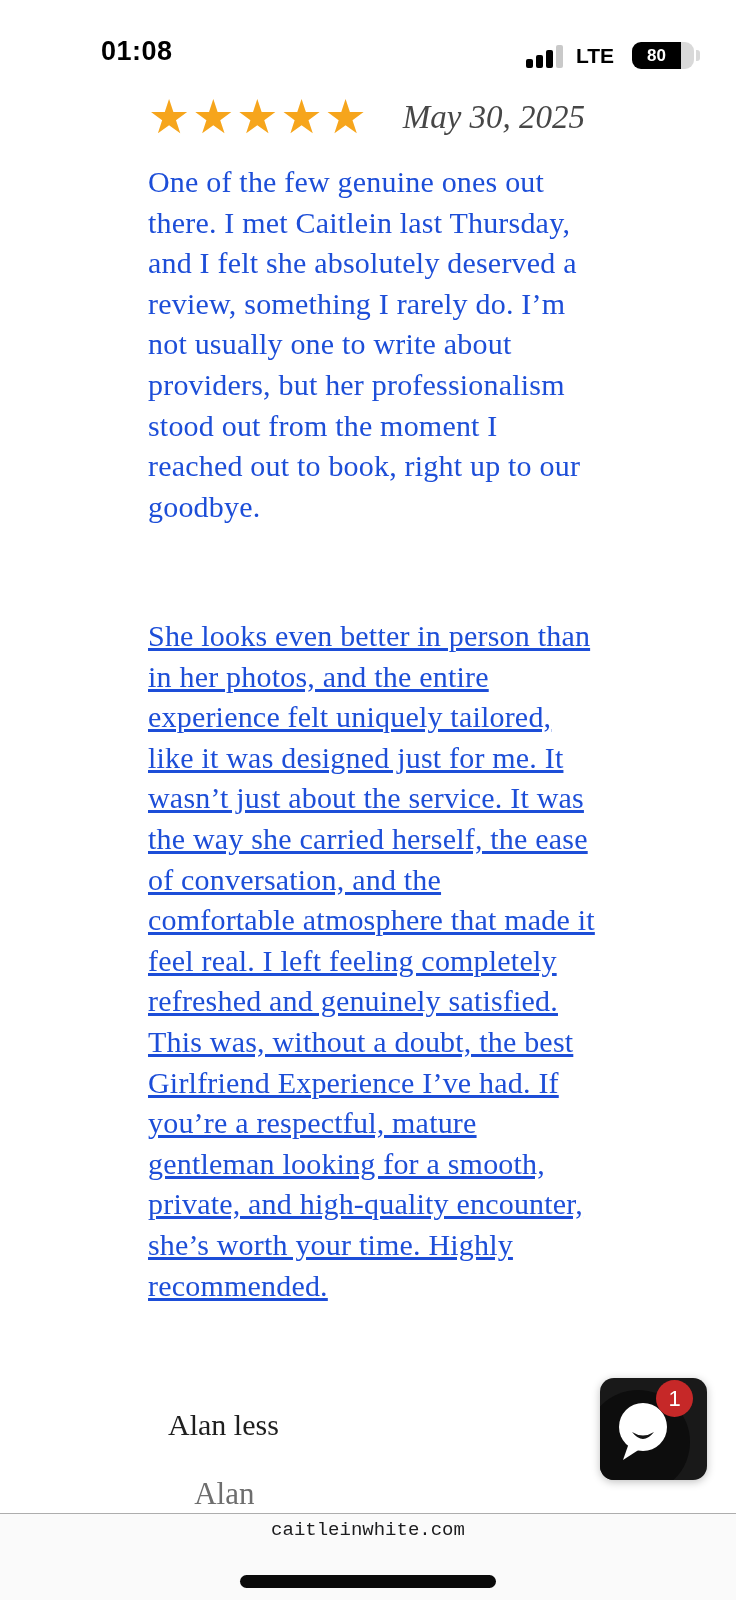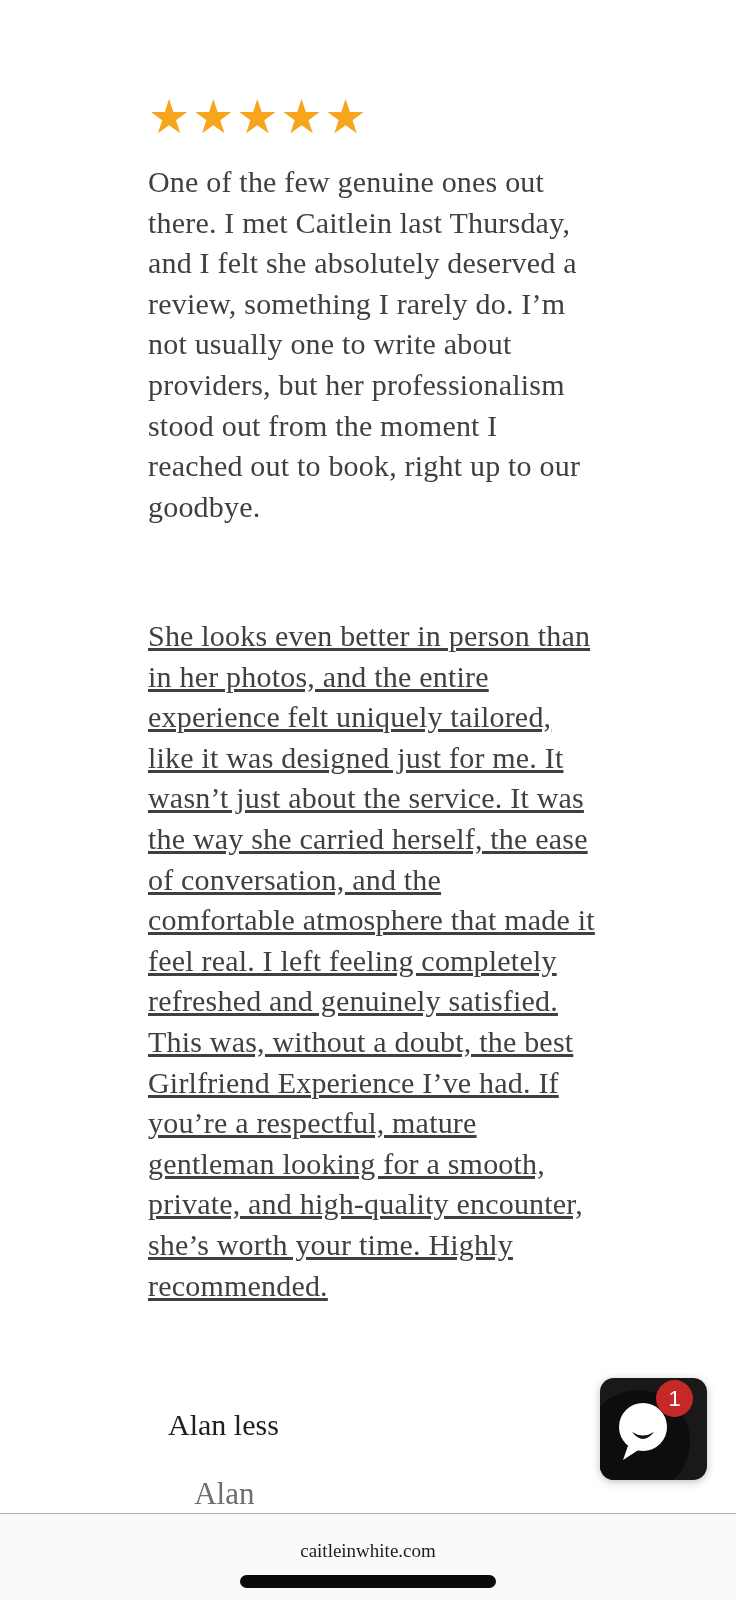--- a/index.html
+++ b/index.html
@@ -42,21 +42,21 @@
                    display:flex; align-items:center; }
   .stars {
     font-family:"DejaVu Sans",sans-serif; font-size:47px; line-height:46px;
     color:#F6A51C; letter-spacing:2px; white-space:nowrap;
   }
   .review-date {
     font-style:italic; font-size:33px; color:#474747; margin-left:34px; white-space:nowrap;
   }
   .review-par {
     position:absolute; left:148px; width:447px;
-    font-size:30px; line-height:40.6px; color:#404040;
+    font-size:30px; line-height:40.6px; color:#1d4ed8;
     text-align:left; letter-spacing:.2px;
   }
   .par-1 { top:162px; }
   .par-2 { top:616px;text-decoration:underline; }
   .show-less {
     position:absolute; left:168px; top:1408px;
     font-size:30px; color:#1f1f1f; cursor:pointer;
   }
   .reviewer-row { position:absolute; left:148px; top:1476px; display:flex; align-items:center;flex-direction:column; }
   .reviewer-name { font-size:31px; color:#6E6E6E; }
@@ -85,36 +85,53 @@
     display:flex; align-items:center; justify-content:center;
     font-family:"Liberation Sans",sans-serif; font-size:22px; color:#fff;
   }
 
   
   .bottom-bar {
     position:absolute; left:0; top:1513px; width:736px; height:87px;
     background:#FAFAFA; border-top:1px solid #ADADAD; z-index:10;
   }
   .url-label {
-    margin-top:26px; text-align:center;
-    font-family:Liberation Serif, serif; font-size:19px; color:#1c1c1e;
+    margin-top:5px; text-align:center;
+    font-family:Liberation Mono, monospace; font-size:19px; color:#1c1c1e;
   }
   .home-indicator {
     position:absolute; left:240px; top:61px; width:256px; height:13px;
     border-radius:7px; background:#0a0a0a;
   }
 </style>
 </head>
 <body>
 
 <div class="screen">
 
+  <div class="status-bar">
+    <div class="sb-time">01:08</div>
+    <div class="sb-right">
+      <div class="sig">
+        <span class="b1"></span>
+          <span class="b2"></span>
+          <span class="b3"></span>
+          <span class="b4"></span>
+      </div>
+      <div class="lte">LTE</div>
+      <div class="batt">
+        <div class="pct">80</div>
+      </div>
+      <div class="batt-nub"></div>
+    </div>
+  </div>
 
   <div class="review-header">
     <span class="stars">★★★★★</span>
+    <span class="review-date">May 30, 2025</span>
   </div>
 
   <p class="review-par par-1">One of the few genuine ones out there. I met Caitlein last Thursday, and I felt she absolutely deserved a review, something I rarely do. I’m not usually one to write about providers, but her professionalism stood out from the moment I reached out to book, right up to our goodbye.</p>
   <p class="review-par par-2">She looks even better in person than in her photos, and the entire experience felt uniquely tailored, like it was designed just for me. It wasn’t just about the service. It was the way she carried herself, the ease of conversation, and the comfortable atmosphere that made it feel real. I left feeling completely refreshed and genuinely satisfied. This was, without a doubt, the best Girlfriend Experience I’ve had. If you’re a respectful, mature gentleman looking for a smooth, private, and high-quality encounter, she’s worth your time. Highly recommended.</p>
 
   <div class="show-less">Alan less</div>
 
   <div class="reviewer-row">
     <span class="reviewer-name">Alan</span>
     <span class="verified-badge">

